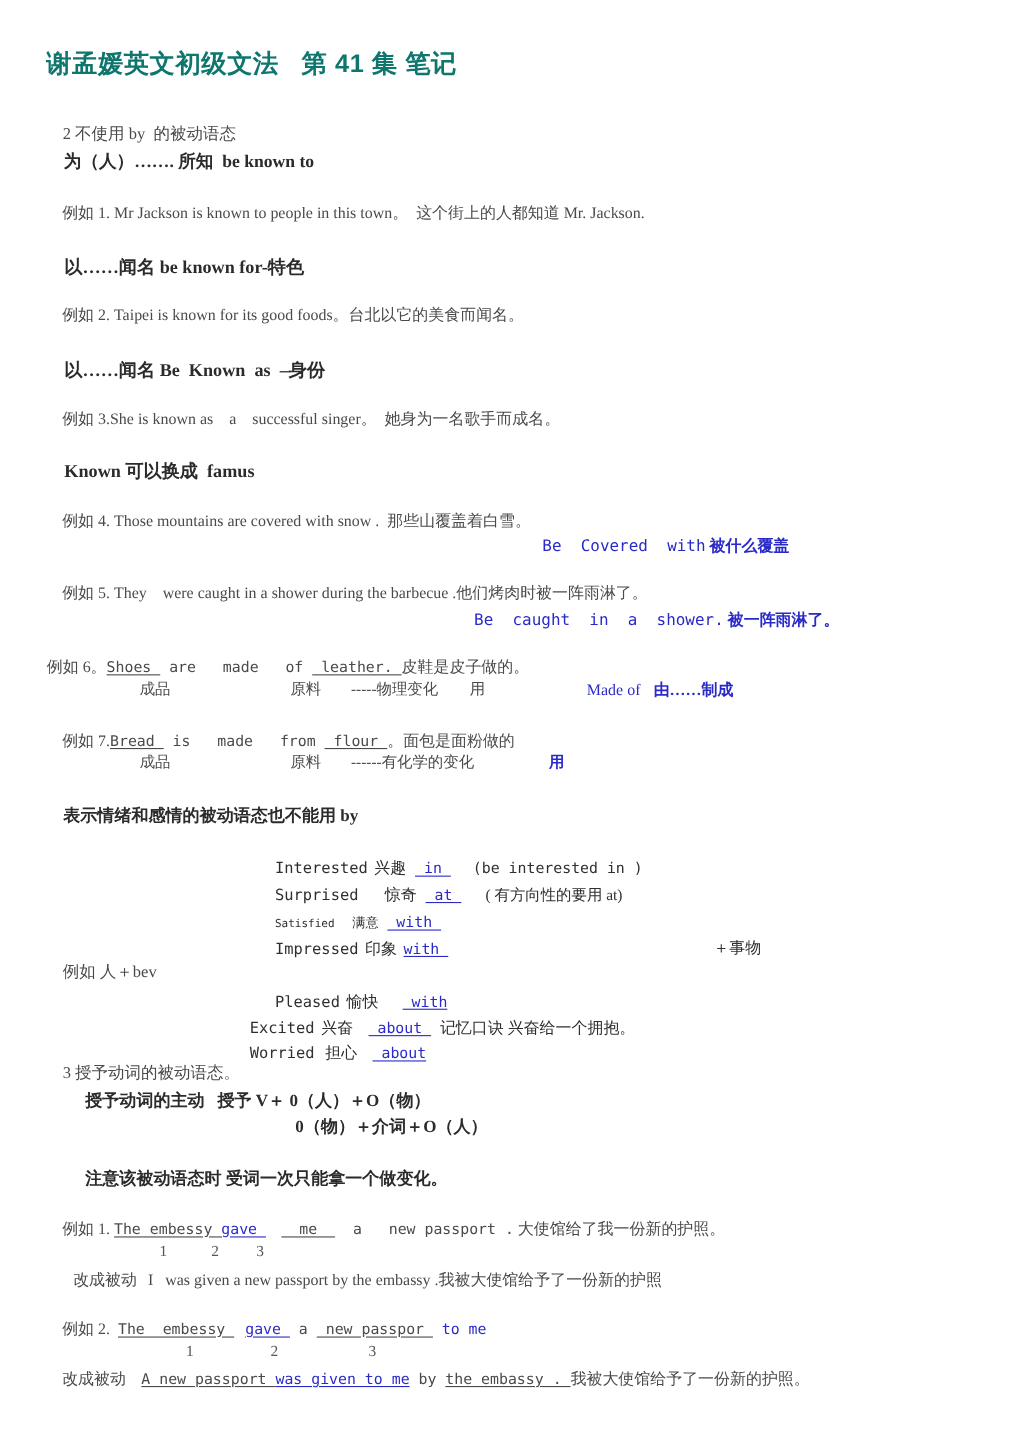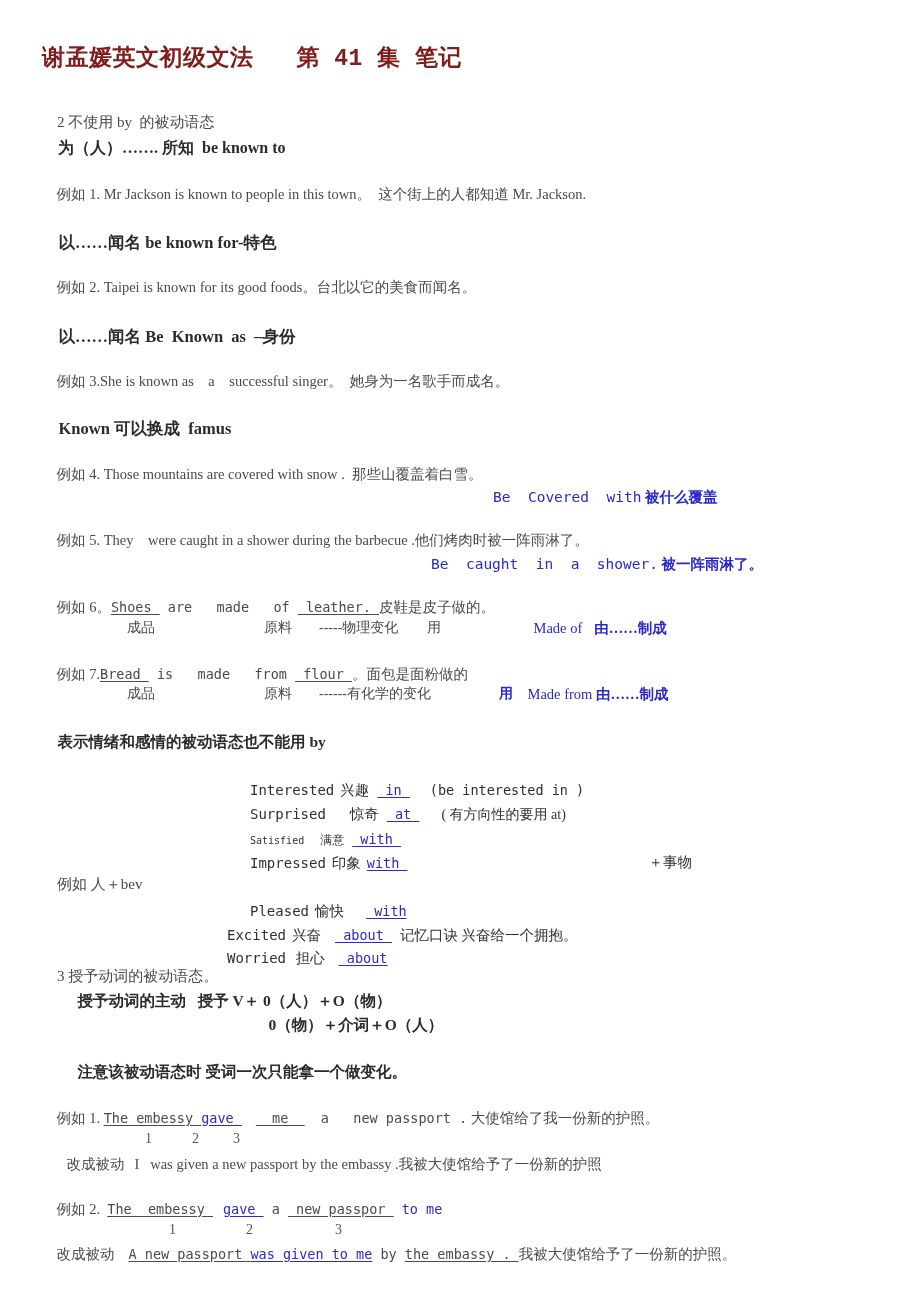--- a/index.html
+++ b/index.html
@@ -36,22 +36,22 @@
   .dark    { color: #2f2f2f; }
 
   
   #doc-title {
     position: absolute;
     left: 42px;
     top: 42px;
     font-size: 23px;
     font-weight: bold;
     letter-spacing: 0.5px;
-    color: #7f1d1d;
-    font-family: Liberation Mono, monospace;
+    color: #0f766e;
+    font-family: Liberation Sans, sans-serif;
     white-space: pre;
   }
 
   
   .head-bold {
     font-weight: bold;
     font-size: 16.5px;
     color: #2b2b2b;
   }
   .para {
@@ -119,21 +119,21 @@
     <span class="mono-blue">Be  Covered  with</span><span class="annot-serif-blue b"> 被什么覆盖</span>
   </div>
 
   <div class="row para" style="left:42px; top:518px;">
     <span>例如 5. They    were caught in a shower during the barbecue .他们烤肉时被一阵雨淋了。</span>
   </div>
   <div class="row" style="left:415px; top:540px;">
     <span class="mono-blue">Be  caught  in  a  shower.</span><span class="annot-serif-blue b"> 被一阵雨淋了。</span>
   </div>
 
-  <div class="row" style="left:42px; top:585px; font-size:14.5px;">
+  <div class="row" style="left:28px; top:585px; font-size:14.5px;">
     <span class="serif gray">例如 6。</span><span class="mono u gray" style="font-size:13.5px;">Shoes </span><span class="mono gray" style="font-size:13.5px;"> are   made   of </span><span class="mono u gray" style="font-size:13.5px;"> leather. </span><span class="serif gray">皮鞋是皮子做的。</span>
   </div>
   <div class="row" style="left:113px; top:607px; font-size:14px;">
     <span class="serif gray">成品</span>
   </div>
   <div class="row" style="left:250px; top:607px; font-size:14px;">
     <span class="serif gray">原料</span>
   </div>
   <div class="row" style="left:305px; top:607px; font-size:14px;">
     <span class="serif gray">-----物理变化</span>
@@ -153,23 +153,20 @@
   </div>
   <div class="row" style="left:250px; top:673px; font-size:14px;">
     <span class="serif gray">原料</span>
   </div>
   <div class="row" style="left:305px; top:673px; font-size:14px;">
     <span class="serif gray">------有化学的变化</span>
   </div>
   <div class="row" style="left:485px; top:673px; font-size:14px;">
     <span class="serif blue b">用</span>
   </div>
-  <div class="row" style="left:513px; top:672px; font-size:14.5px;">
-    <span class="serif blue">Made from </span><span class="serif blue b">由……制成</span>
-  </div>
 
   <div class="row" style="left:42px; top:718px; font-size:15.5px; font-weight:bold; color:#2b2b2b;">
     <span class="serif">表示情绪和感情的被动语态也不能用 by</span>
   </div>
 
   <div class="row" style="left:234px; top:766px;">
     <span class="mono dark" style="font-size:14px;">Interested</span><span class="serif dark" style="font-size:14.5px; padding-left:6px;">兴趣</span><span class="mono blue u" style="font-size:13.5px; padding-left:8px;"> in </span><span class="mono dark" style="font-size:13.5px; padding-left:20px;">(be interested in )</span>
   </div>
   <div class="row" style="left:234px; top:790px;">
     <span class="mono dark" style="font-size:14px;">Surprised</span><span class="serif dark" style="font-size:14.5px; padding-left:24px;">惊奇</span><span class="mono blue u" style="font-size:13.5px; padding-left:8px;"> at </span><span class="serif dark" style="font-size:14px; padding-left:22px;">( 有方向性的要用 at)</span>

